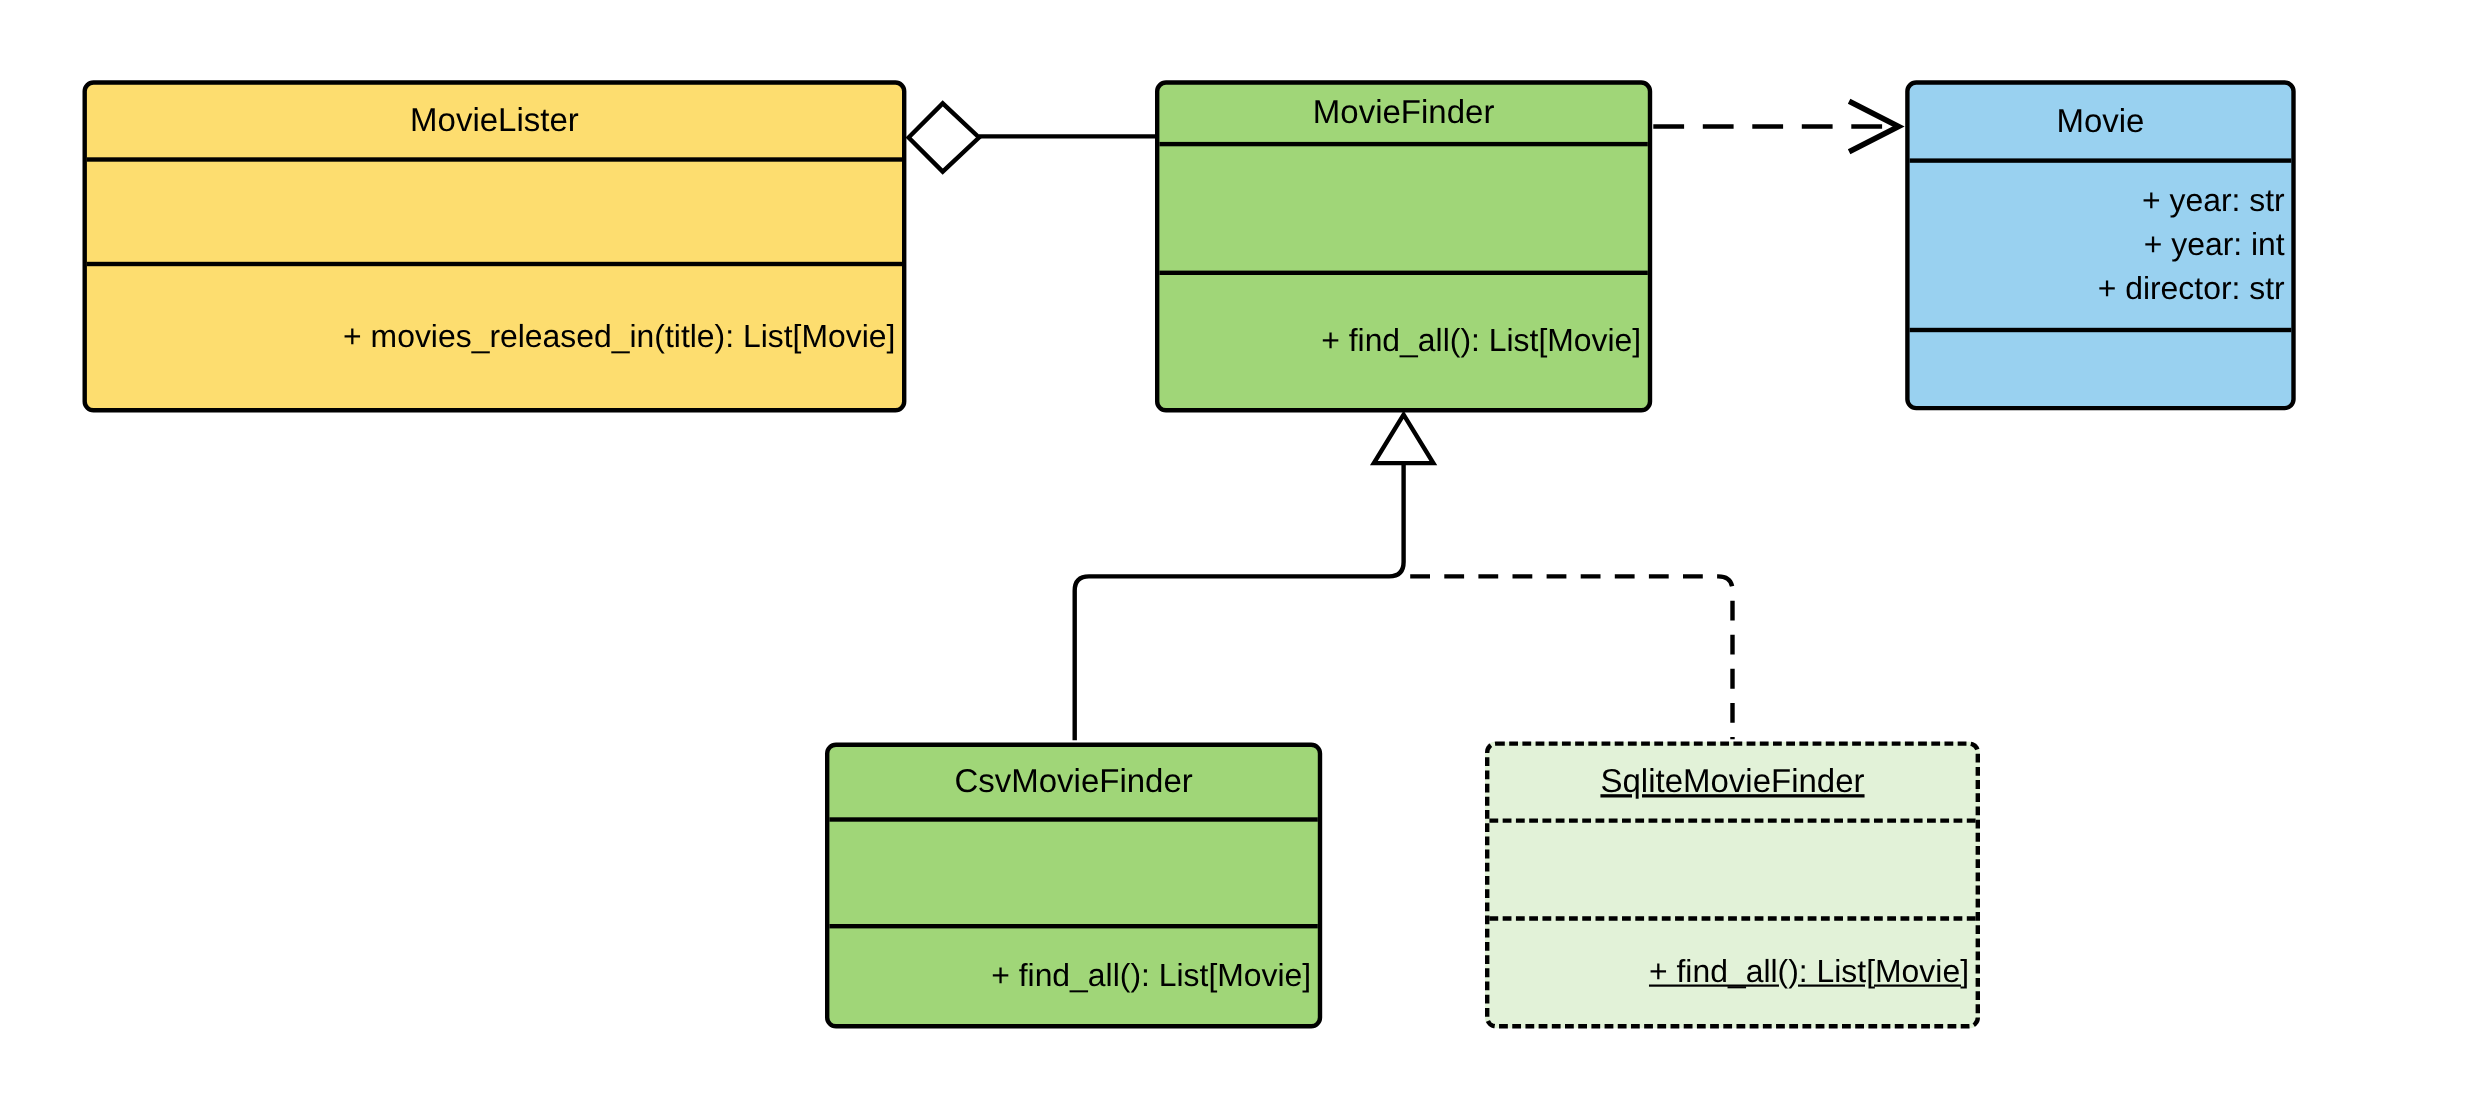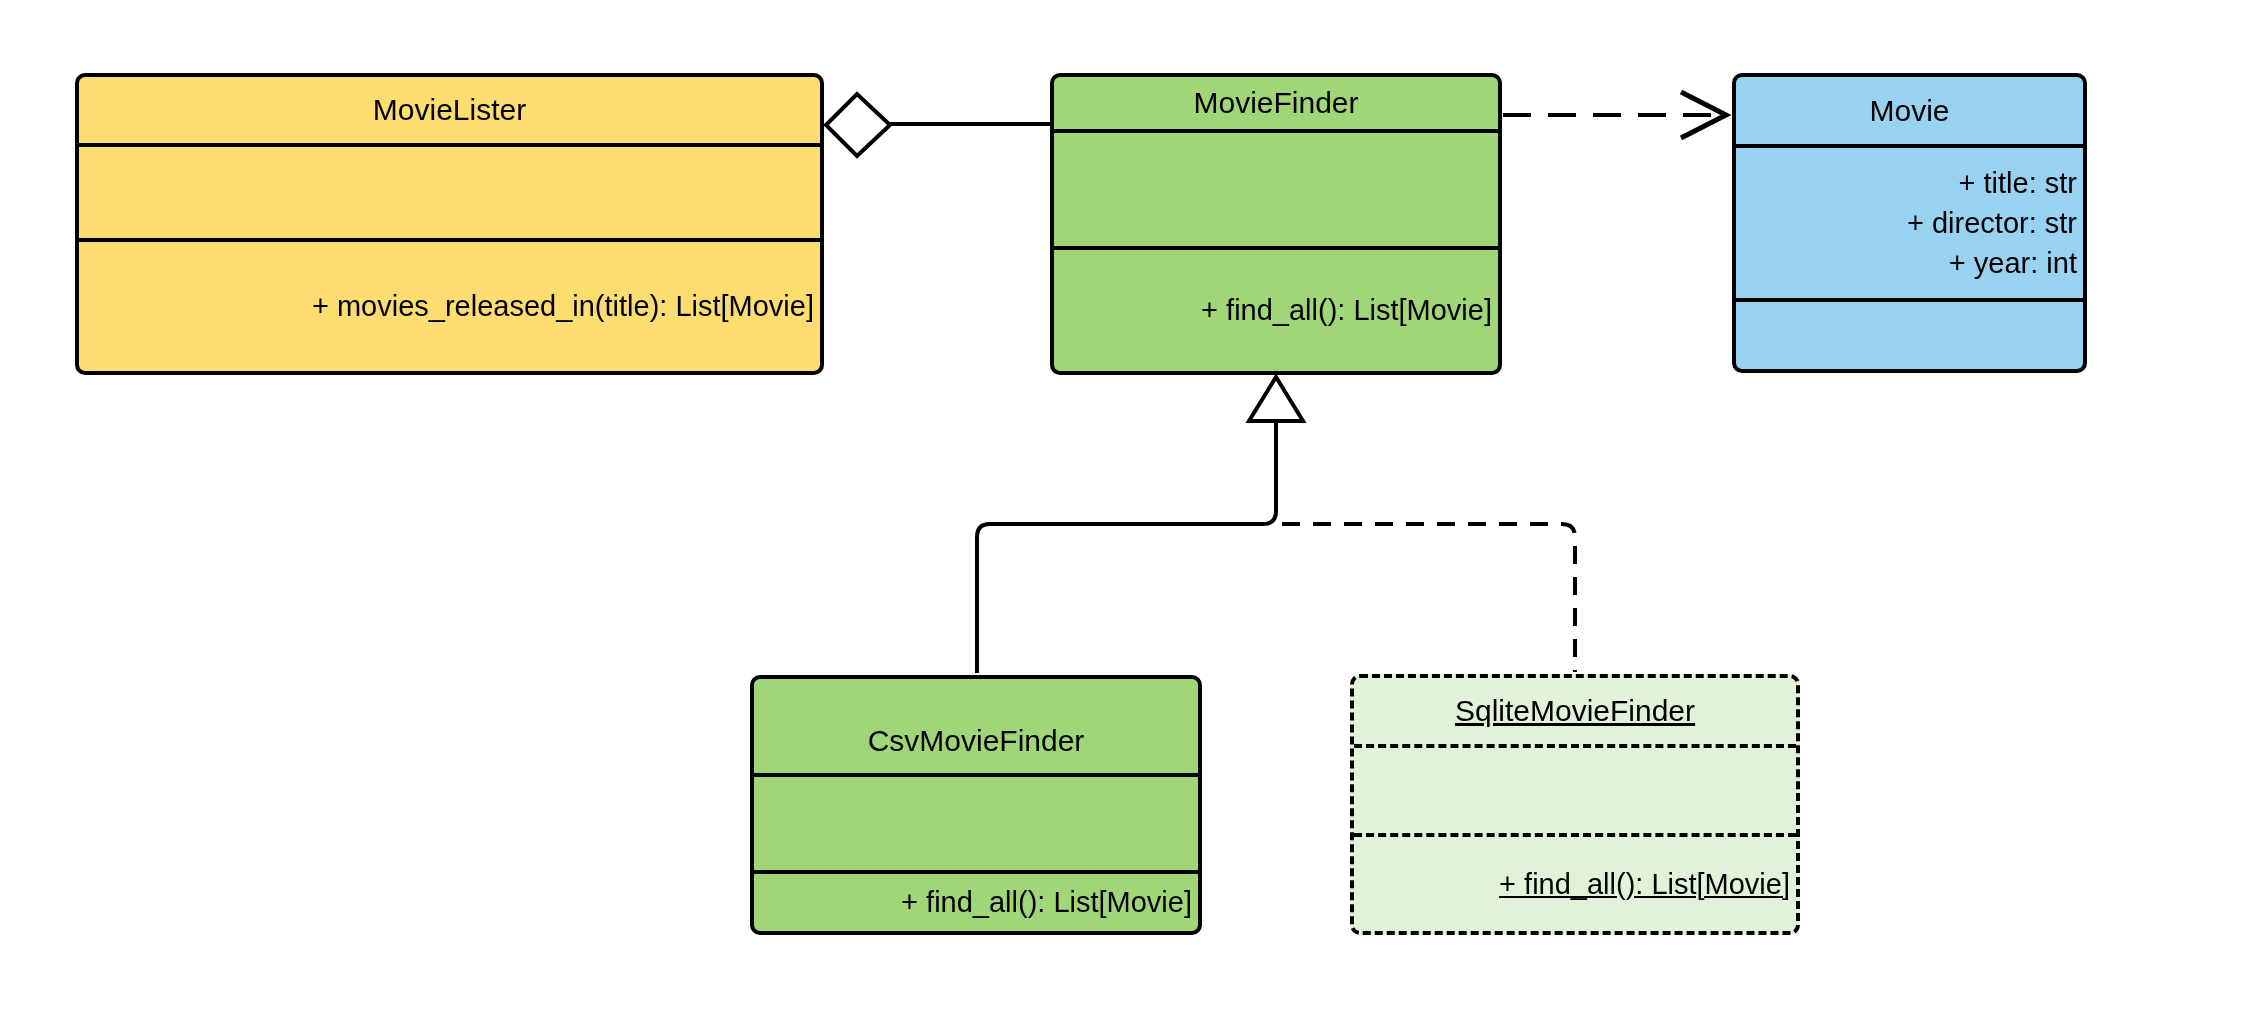--- a/index.html
+++ b/index.html
@@ -97,29 +97,29 @@
     <div class="sec-title" style="height:52px;">MovieFinder</div>
     <div class="sec" style="height:117px;"></div>
     <div class="sec grow members">
       <div>+ find_all(): List[Movie]</div>
     </div>
   </div>
 
   <div class="uml-class" style="left: 1732px; top: 73px; width: 355px; height: 300px; background: rgb(153, 209, 240);">
     <div class="sec-title" style="height:67px;">Movie</div>
     <div class="sec members" style="height:154px; line-height:40px;">
-      <div>+ title: str</div>
+      <div>+ year: str</div>
+      <div>+ year: int</div>
       <div>+ director: str</div>
-      <div>+ year: int</div>
     </div>
     <div class="sec grow"></div>
   </div>
 
   <div class="uml-class" style="left: 750px; top: 675px; width: 452px; height: 260px; background: rgb(160, 214, 120);">
-    <div class="sec-title" style="height:64px;margin-top:30px;">CsvMovieFinder</div>
+    <div class="sec-title" style="height:64px;">CsvMovieFinder</div>
     <div class="sec" style="height:97px;"></div>
     <div class="sec grow members">
       <div>+ find_all(): List[Movie]</div>
     </div>
   </div>
 
   <div class="uml-class dashed" style="left: 1350px; top: 674px; width: 450px; height: 261px; background: rgb(226, 242, 216); text-decoration: underline;">
     <div class="sec-title" style="height:66px;">SqliteMovieFinder</div>
     <div class="sec" style="height:89px;"></div>
     <div class="sec grow members">

